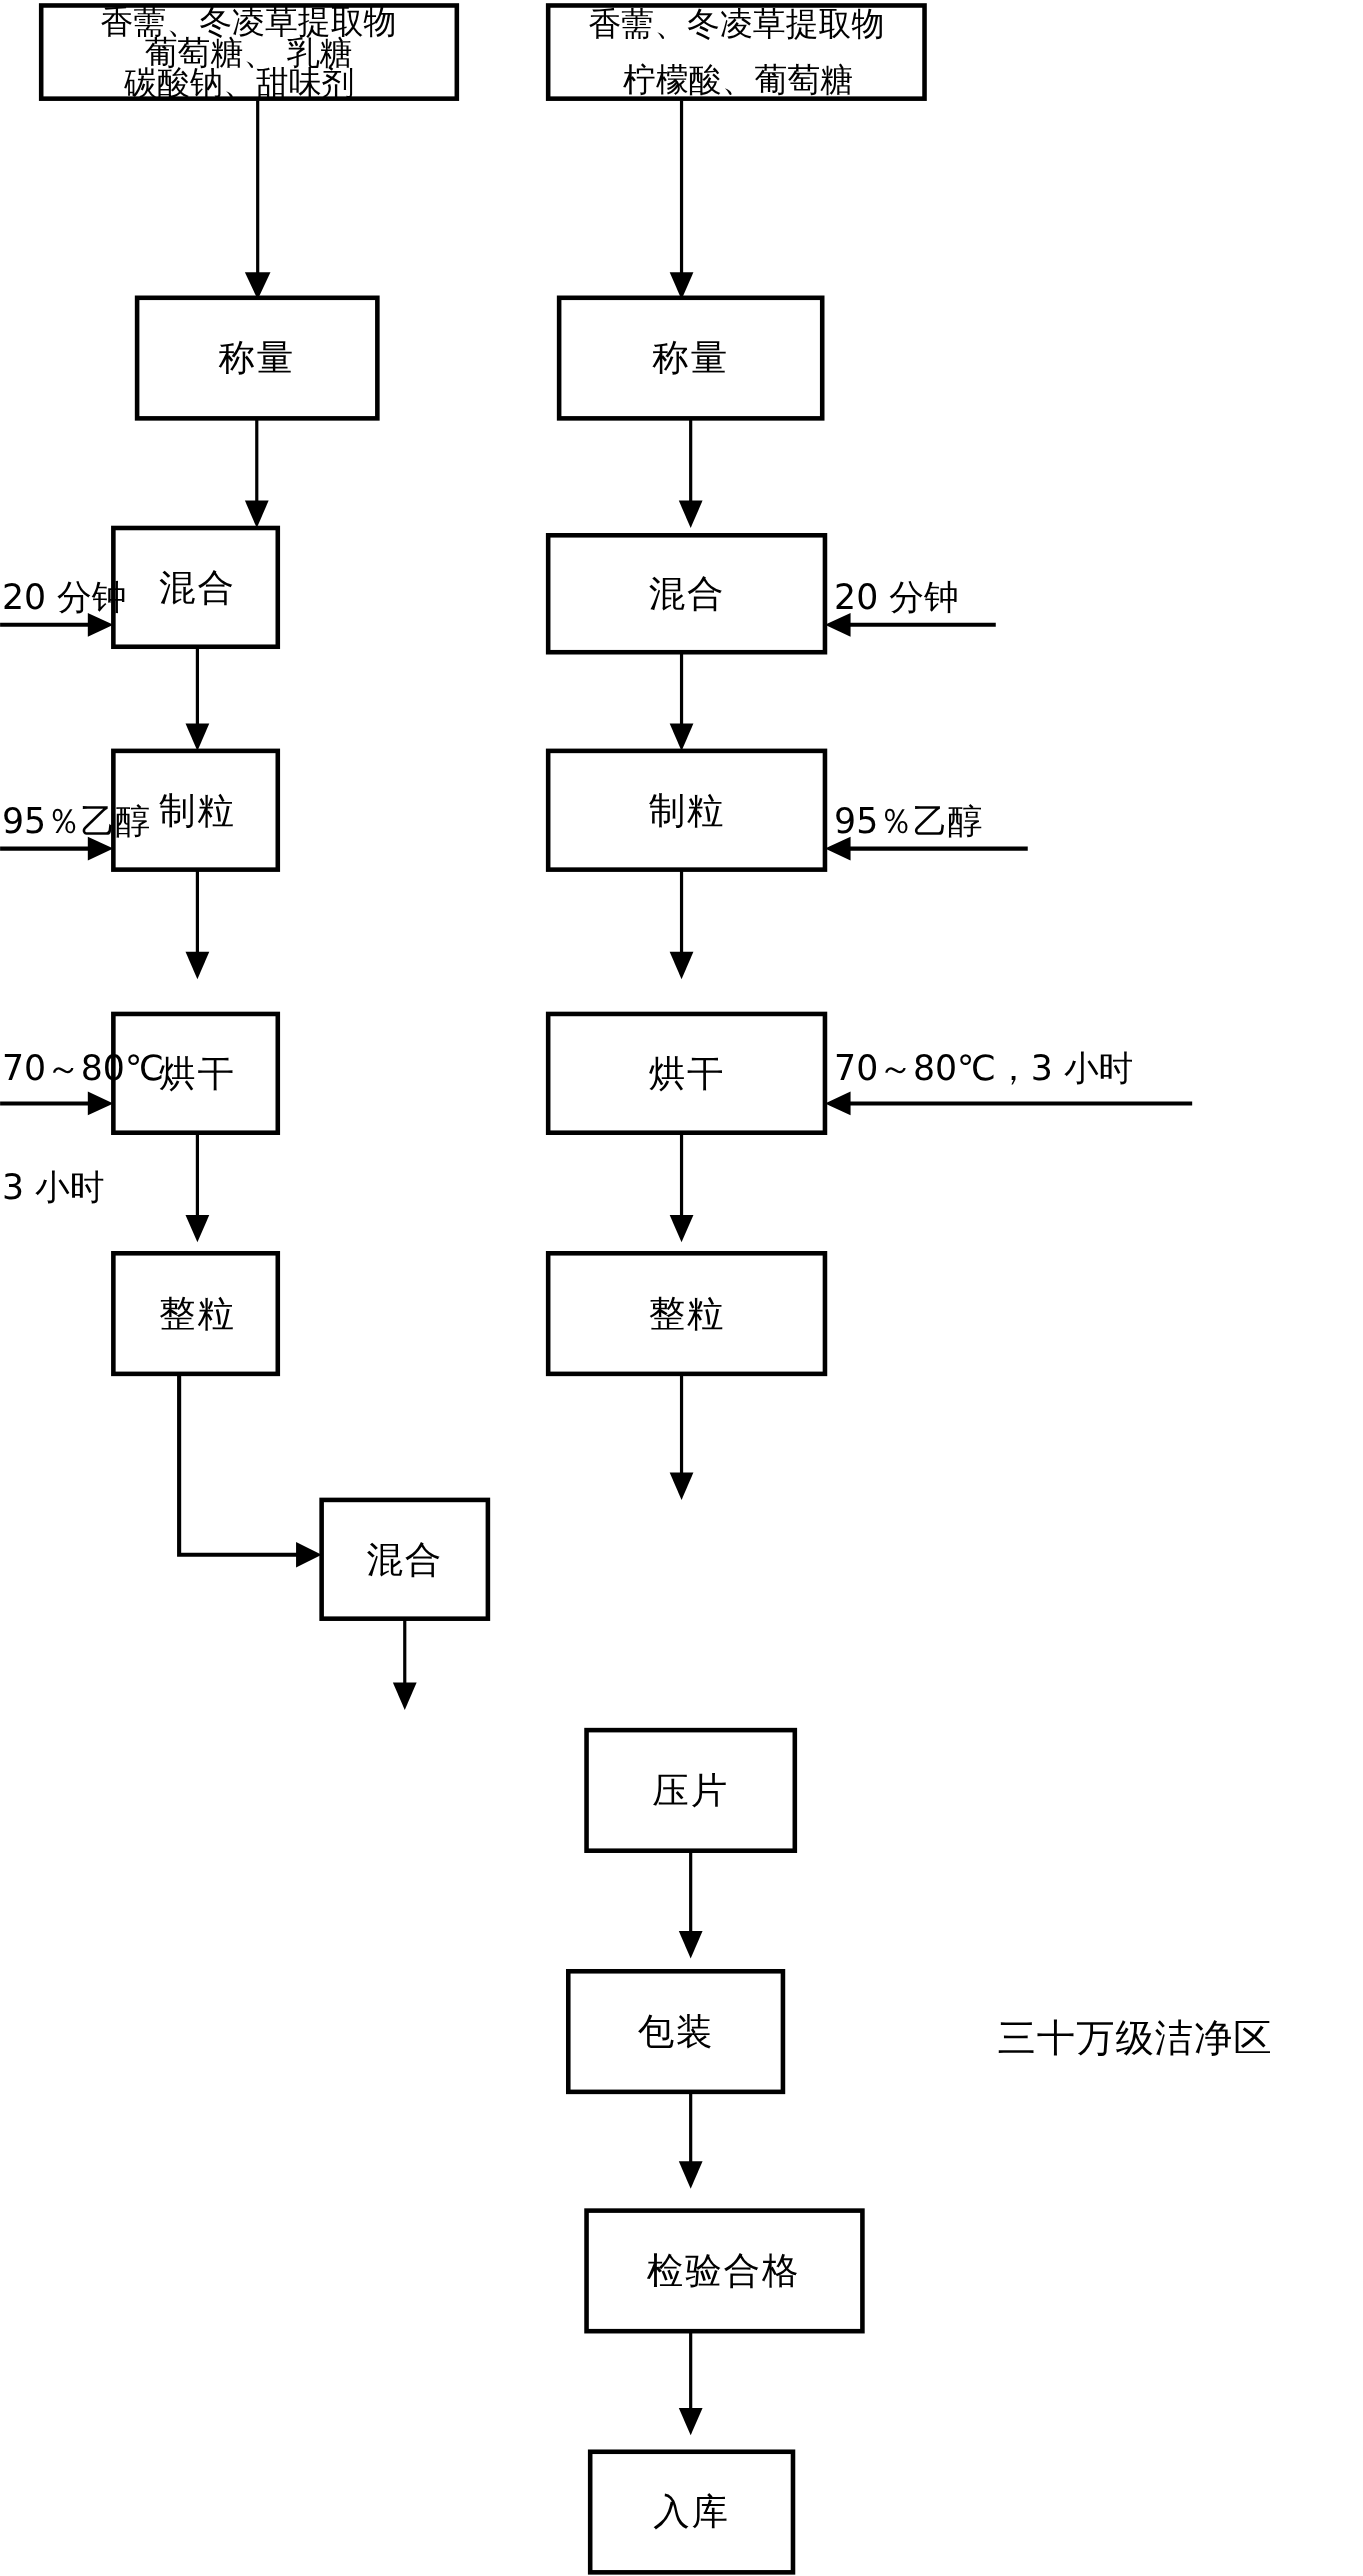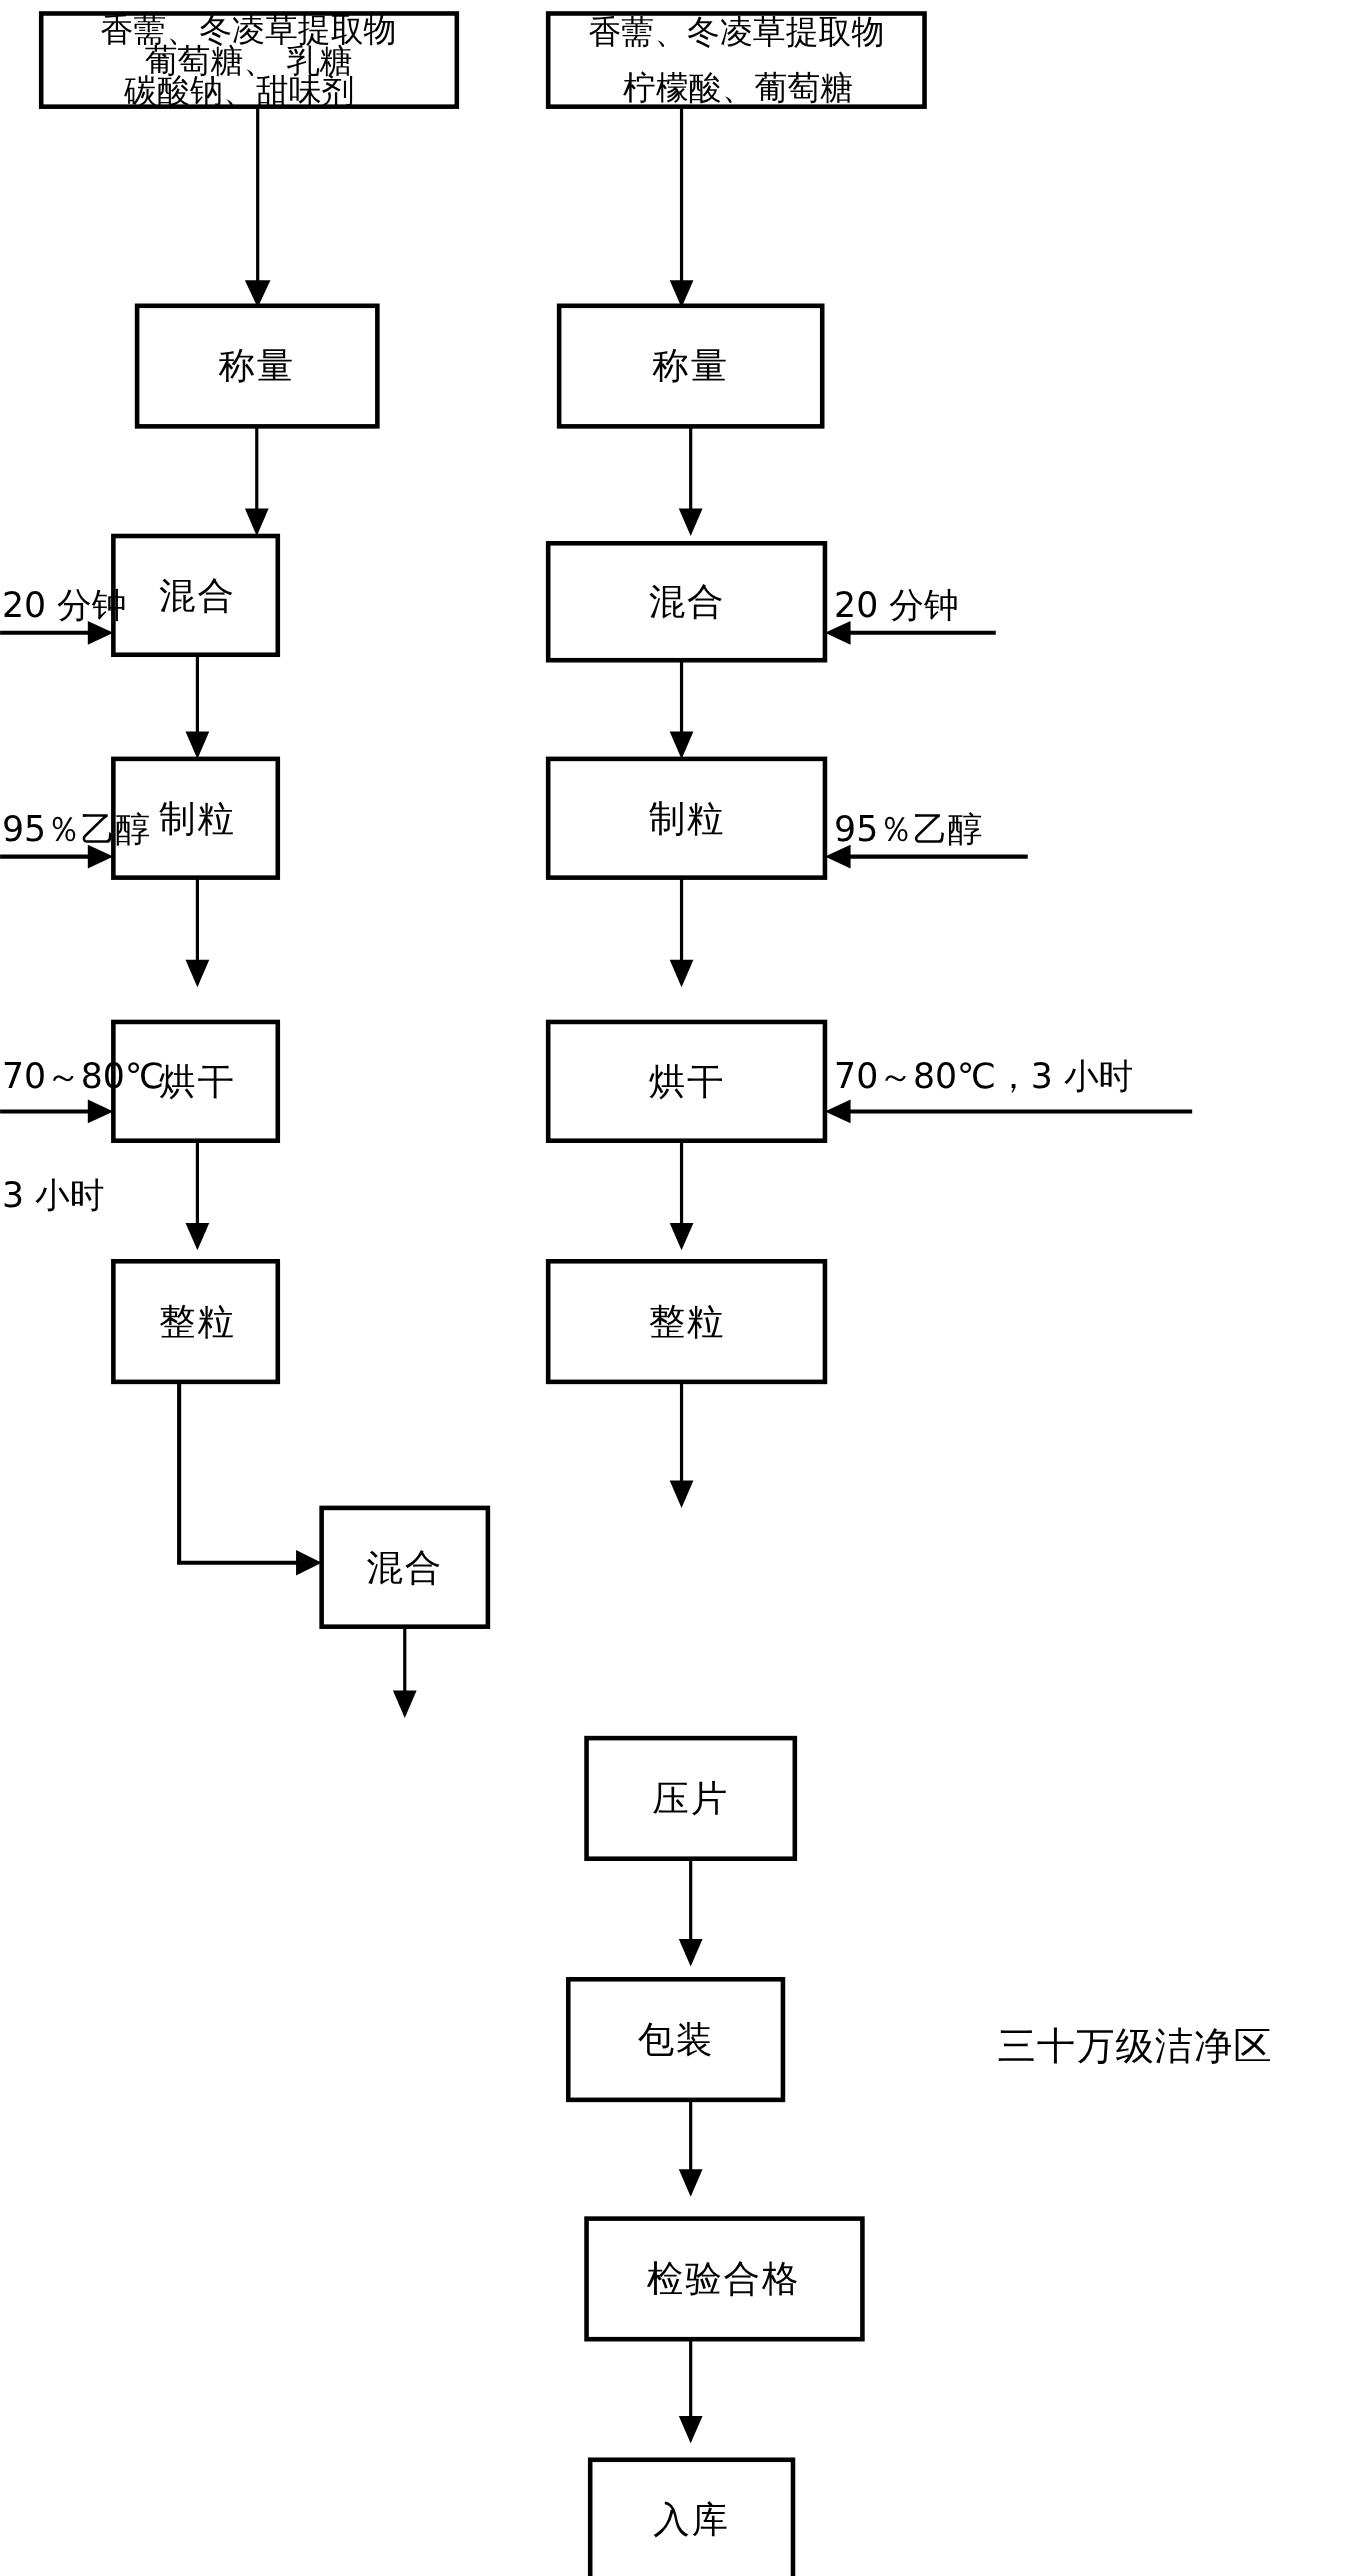--- a/index.html
+++ b/index.html
@@ -11,21 +11,20 @@
     width: 1364px;
     height: 2576px;
     font-family: "DejaVu Sans", "Liberation Sans", sans-serif;
     overflow: hidden;
     position: relative;
   }
   #flow-root {
     position: relative;
     width: 1364px;
     height: 1812px;
-    margin-top: 8px;
   }
   svg#flow-svg {
     position: absolute;
     left: 0;
     top: 0;
     width: 1364px;
     height: 2576px;
     display: block;
   }
   .node-rect {

